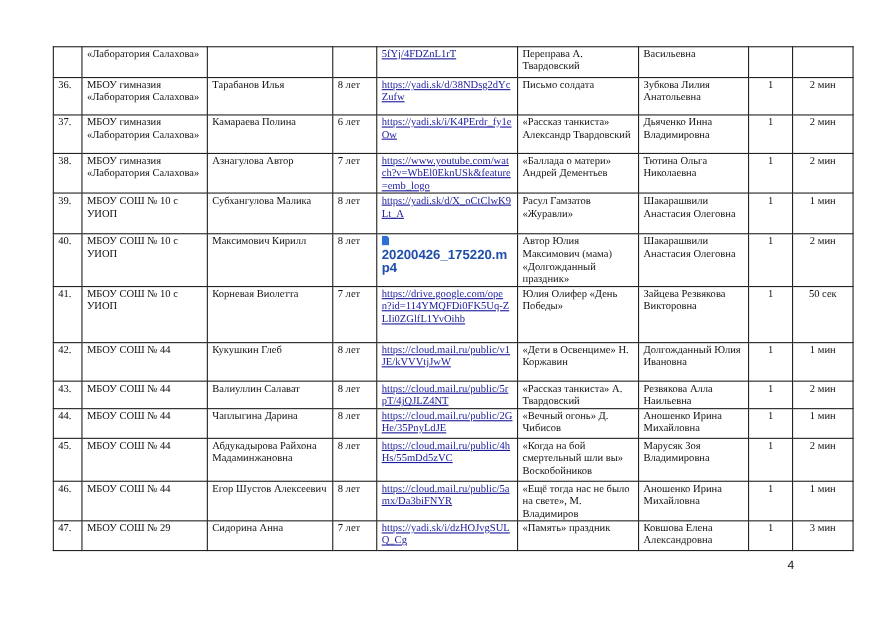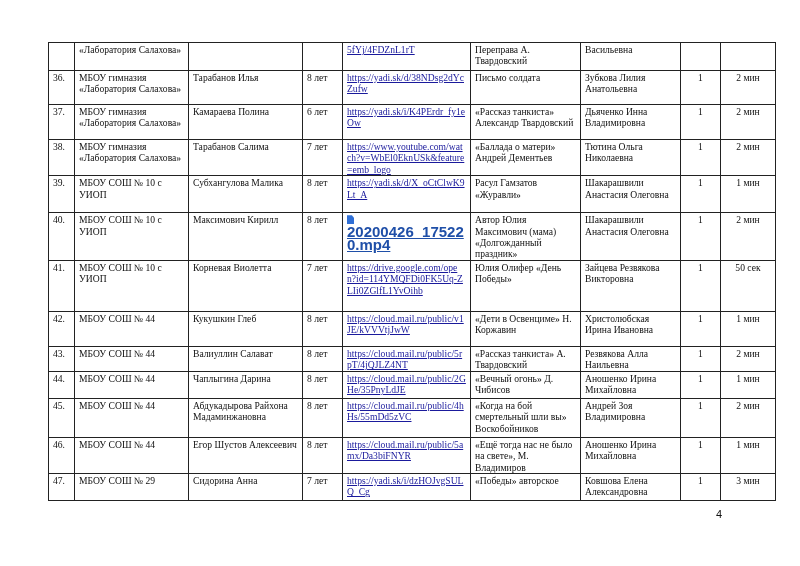--- a/index.html
+++ b/index.html
@@ -15,21 +15,21 @@
       border: 1px solid #222; vertical-align: top; padding: 1px 4px 0 4px;
       overflow: hidden; word-wrap: break-word;
     }
     table.list tr:first-child td { border-top: 1px solid #222; }
     td.num { padding-left: 2px; }
     td.age { text-align: left; }
     td.count { text-align: center; vertical-align: middle; }
     td.count span { display: inline-block; }
     td.dur { text-align: center; }
     a.link { color: #1a1a9c; text-decoration: underline; word-break: break-all; }
-    .file-link { color: #1f4fa8; font-weight: bold; text-decoration: underline; font-family: "Liberation Sans", sans-serif; font-size: 15px; }
+    .file-link { color: #1f4fa8; font-weight: bold; font-family: "Liberation Sans", sans-serif; font-size: 12px; }
     .file-icon { display: inline-block; width: 7px; height: 9px; background: #2f6fd6; margin-right: 3px; vertical-align: -1px;
                  clip-path: polygon(0 0, 70% 0, 100% 28%, 100% 100%, 0 100%); }
     .page-number { position: absolute; left: 716px; top: 508px; font-size: 11px; font-family: "Liberation Sans", sans-serif; }
   </style>
 </head>
 <body>
 
 <div class="page">
   <table class="list">
     <colgroup>
@@ -73,21 +73,21 @@
           <td class="age"><span>6 лет</span></td>
           <td><a class="link">https://yadi.sk/i/K4PErdr_fy1eOw</a></td>
           <td><span>«Рассказ танкиста» Александр Твардовский</span></td>
           <td><span>Дьяченко Инна Владимировна</span></td>
           <td class="count"><span>1</span></td>
           <td class="dur"><span>2 мин</span></td>
         </tr>
         <tr style="height: 34px;">
           <td class="num"><span>38.</span></td>
           <td><span>МБОУ гимназия «Лаборатория Салахова»</span></td>
-          <td><span>Тарабанов Салима</span></td>
+          <td><span>Азнагулова Автор</span></td>
           <td class="age"><span>7 лет</span></td>
           <td><a class="link">https://www.youtube.com/watch?v=WbEl0EknUSk&amp;feature=emb_logo</a></td>
           <td><span>«Баллада о матери» Андрей Дементьев</span></td>
           <td><span>Тютина Ольга Николаевна</span></td>
           <td class="count"><span>1</span></td>
           <td class="dur"><span>2 мин</span></td>
         </tr>
         <tr style="height: 37px;">
           <td class="num"><span>39.</span></td>
           <td><span>МБОУ СОШ № 10 с УИОП</span></td>
@@ -121,21 +121,21 @@
           <td class="count"><span>1</span></td>
           <td class="dur"><span>50 сек</span></td>
         </tr>
         <tr style="height: 35px;">
           <td class="num"><span>42.</span></td>
           <td><span>МБОУ СОШ № 44</span></td>
           <td><span>Кукушкин Глеб</span></td>
           <td class="age"><span>8 лет</span></td>
           <td><a class="link">https://cloud.mail.ru/public/v1JE/kVVVtjJwW</a></td>
           <td><span>«Дети в Освенциме» Н. Коржавин</span></td>
-          <td><span>Христолюбская Ирина Ивановна</span></td>
+          <td><span>Долгожданный Юлия Ивановна</span></td>
           <td class="count"><span>1</span></td>
           <td class="dur"><span>1 мин</span></td>
         </tr>
         <tr style="height: 25px;">
           <td class="num"><span>43.</span></td>
           <td><span>МБОУ СОШ № 44</span></td>
           <td><span>Валиуллин Салават</span></td>
           <td class="age"><span>8 лет</span></td>
           <td><a class="link">https://cloud.mail.ru/public/5rpT/4jQJLZ4NT</a></td>
           <td><span>«Рассказ танкиста» А. Твардовский</span></td>
@@ -154,42 +154,42 @@
           <td class="count"><span>1</span></td>
           <td class="dur"><span>1 мин</span></td>
         </tr>
         <tr style="height: 39px;">
           <td class="num"><span>45.</span></td>
           <td><span>МБОУ СОШ № 44</span></td>
           <td><span>Абдукадырова Райхона Мадаминжановна</span></td>
           <td class="age"><span>8 лет</span></td>
           <td><a class="link">https://cloud.mail.ru/public/4hHs/55mDd5zVC</a></td>
           <td><span>«Когда на бой смертельный шли вы» Воскобойников</span></td>
-          <td><span>Андрей Зоя Владимировна</span></td>
+          <td><span>Марусяк Зоя Владимировна</span></td>
           <td class="count"><span>1</span></td>
           <td class="dur"><span>2 мин</span></td>
         </tr>
         <tr style="height: 36px;">
           <td class="num"><span>46.</span></td>
           <td><span>МБОУ СОШ № 44</span></td>
           <td><span>Егор Шустов Алексеевич</span></td>
           <td class="age"><span>8 лет</span></td>
           <td><a class="link">https://cloud.mail.ru/public/5amx/Da3biFNYR</a></td>
           <td><span>«Ещё тогда нас не было на свете», М. Владимиров</span></td>
           <td><span>Аношенко Ирина Михайловна</span></td>
           <td class="count"><span>1</span></td>
           <td class="dur"><span>1 мин</span></td>
         </tr>
         <tr style="height: 27px;">
           <td class="num"><span>47.</span></td>
           <td><span>МБОУ СОШ № 29</span></td>
           <td><span>Сидорина Анна</span></td>
           <td class="age"><span>7 лет</span></td>
           <td><a class="link">https://yadi.sk/i/dzHOJvgSULQ_Cg</a></td>
-          <td><span>«Победы» авторское</span></td>
+          <td><span>«Память» праздник</span></td>
           <td><span>Ковшова Елена Александровна</span></td>
           <td class="count"><span>1</span></td>
           <td class="dur"><span>3 мин</span></td>
         </tr>
       </tbody>
   </table>
   <div class="page-number">4</div>
 </div>
 
 </body></html>

